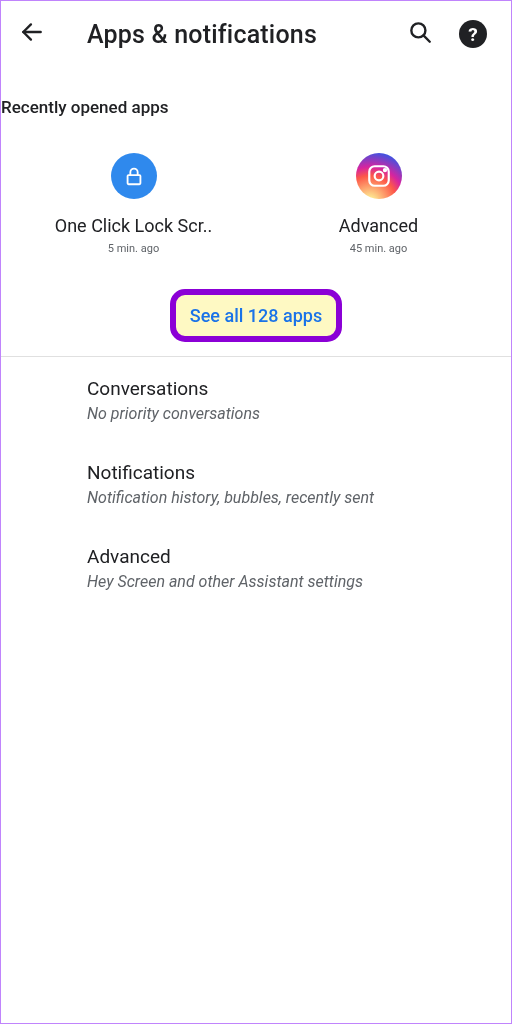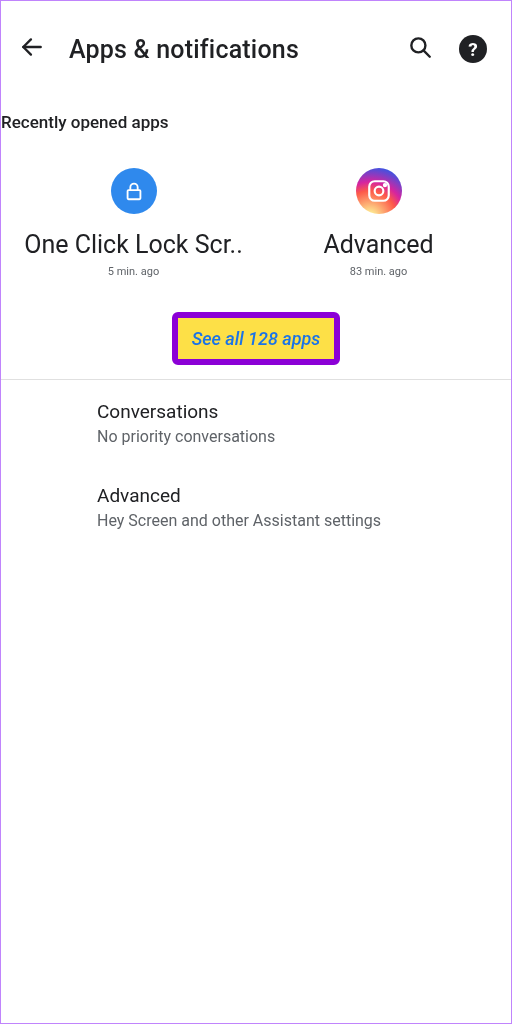--- a/index.html
+++ b/index.html
@@ -9,22 +9,21 @@
     font-family: Roboto, "Helvetica Neue", Arial, sans-serif;
     background: #fff;
     border: 1px solid #c084fc;
     position: relative;
     overflow: hidden;
   }
   .header {
     display: flex;
     align-items: flex-end;
     padding: 18px 18px 10px 18px;
-    gap: 24px;
-    margin-top: 15px;
+    gap: 42px;
   }
   .back-icon svg { width: 26px; height: 26px; }
   .title {
     font-size: 25px;
     font-weight: 500;
     color: #202124;
     flex: 1;
     letter-spacing: 0.2px;
   }
   .header-actions {
@@ -74,21 +73,21 @@
   }
   .app-icon-lock {
     background: #2f89ed;
   }
   .app-icon-lock svg { width: 22px; height: 22px; }
   .app-icon-instagram {
     background: radial-gradient(circle at 30% 107%, #fdf497 0%, #fdf497 5%, #fd5949 45%, #d6249f 60%, #285AEB 90%);
   }
   .app-icon-instagram svg { width: 26px; height: 26px; }
   .app-name {
-    font-size: 25px;
+    font-size: 18px;
     color: #202124;
     font-weight: 400;
     margin-bottom: 6px;
     white-space: nowrap;
   }
   .app-time {
     font-size: 11px;
     color: #5f6368;
   }
   .see-all-wrap {
@@ -96,43 +95,43 @@
     justify-content: center;
     margin-top: 34px;
     padding-bottom: 14px;
   }
   .see-all {
     color: #1a73e8;
     font-size: 18px;
     font-weight: 500;
     padding: 10px 14px;
     border: 6px solid #8b00d6;
-    border-radius: 6px;
-    background: #fde047;
-    font-style: italic;
+    border-radius: 15px;
+    background: #fef9c3;
   }
   .divider {
     border-top: 1px solid #e0e0e0;
     margin-top: 0;
   }
-  .settings-list { padding: 2px 0; margin-left: 10px; }
+  .settings-list { padding: 2px 0; }
   .setting-row {
     padding: 18px 24px 18px 86px;
     position: relative;
   }
   .setting-title {
     font-size: 19px;
     color: #202124;
     font-weight: 400;
     margin-bottom: 4px;
   }
   .setting-sub {
     font-size: 16px;
     color: #5f6368;
     line-height: 1.3;
+    font-style: italic;
   }
   .expand-icon {
     position: absolute;
     left: 28px;
     top: 24px;
   }
   .expand-icon svg { width: 24px; height: 24px; }
 </style>
 </head>
 <body>
@@ -171,37 +170,41 @@
   </div>
   <div class="app-item">
     <div class="app-icon app-icon-instagram">
       <svg viewBox="0 0 24 24" fill="none" stroke="#fff" stroke-width="2" stroke-linecap="round" stroke-linejoin="round">
         <rect x="3" y="3" width="18" height="18" rx="5"></rect>
         <circle cx="12" cy="12" r="4"></circle>
         <circle cx="17.5" cy="6.5" r="1" fill="#fff"></circle>
       </svg>
     </div>
     <div class="app-name">Advanced</div>
-    <div class="app-time">83 min. ago</div>
+    <div class="app-time">45 min. ago</div>
   </div>
 </div>
 
 <div class="see-all-wrap">
   <div class="see-all">See all 128 apps</div>
 </div>
 
 <div class="divider"></div>
 
 <div class="settings-list">
 
   <div class="setting-row">
     <div class="setting-title">Conversations</div>
     <div class="setting-sub">No priority conversations</div>
   </div>
 
+  <div class="setting-row">
+    <div class="setting-title">Notifications</div>
+    <div class="setting-sub">Notification history, bubbles, recently sent</div>
+  </div>
 
   <div class="setting-row">
     <div class="setting-title">Advanced</div>
     <div class="setting-sub">Hey Screen and other Assistant settings</div>
   </div>
 
 
 </div>
 
 </body></html>

